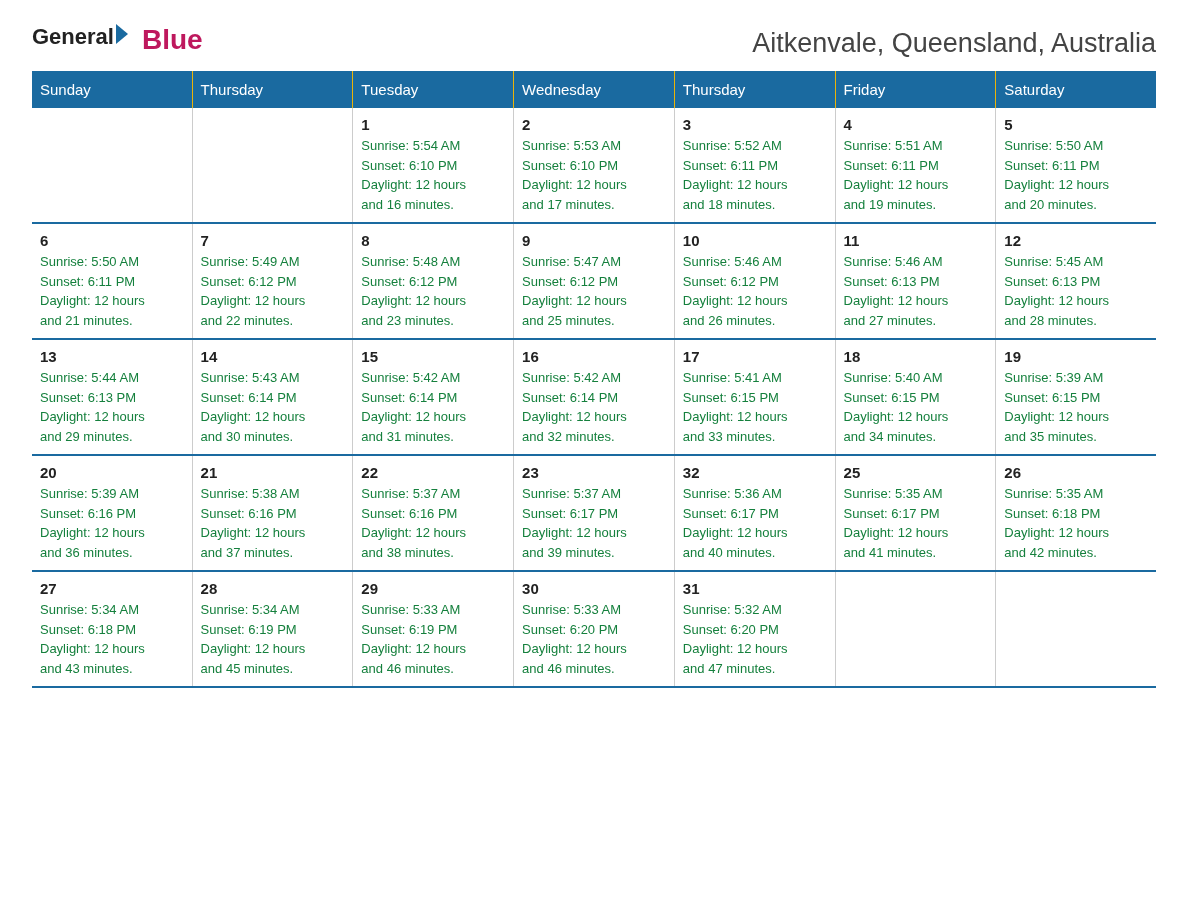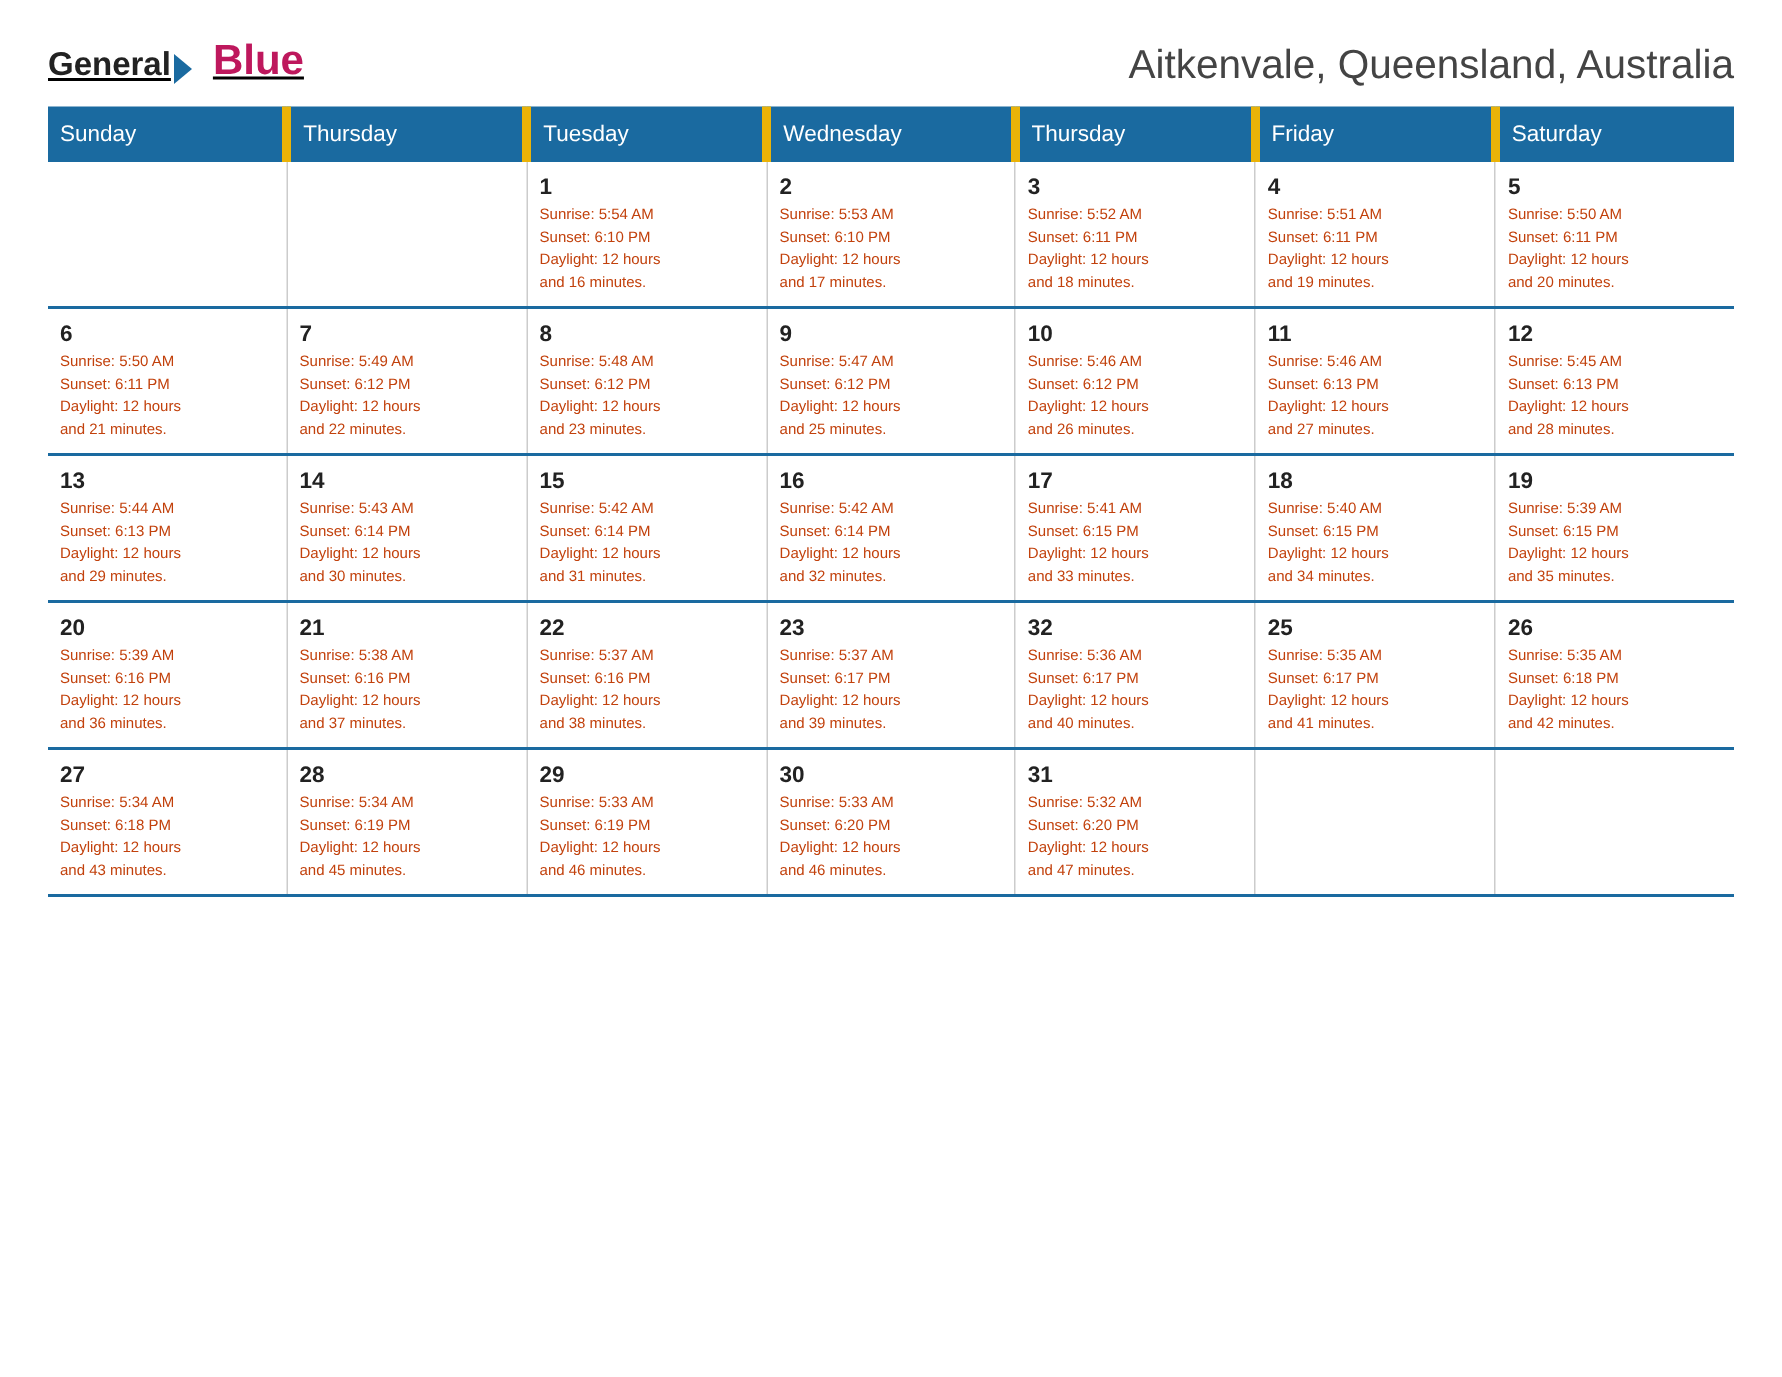--- a/index.html
+++ b/index.html
@@ -11,23 +11,22 @@
       min-height: 918px;
     }
     .header-row {
       display: flex;
       justify-content: space-between;
       align-items: flex-start;
       margin-bottom: 4px;
     }
     .logo {
       display: flex;
-      align-items: flex-end;
+      align-items: flex-start;
       gap: 0;
-      text-decoration: underline;
     }
     .logo-text-general {
       font-size: 22px;
       font-weight: bold;
       color: #222;
     }
     .logo-arrow {
       width: 0;
       height: 0;
       border-left: 12px solid #1a6aa0;
@@ -65,21 +64,21 @@
     }
     thead tr {
       background-color: #1a6aa0;
       color: #fff;
     }
     thead th {
       padding: 10px 8px;
       text-align: left;
       font-weight: normal;
       font-size: 15px;
-      border-right: 6px solid #eab308;
+      border-right: 1px solid #eab308;
     }
     thead th:last-child {
       border-right: none;
     }
     tbody tr {
       border-bottom: 2px solid #1a6aa0;
     }
     tbody td {
       padding: 8px 8px;
       vertical-align: top;
@@ -91,22 +90,22 @@
       border-right: none;
     }
     .day-num {
       font-size: 15px;
       font-weight: bold;
       color: #222;
       display: block;
       margin-bottom: 3px;
     }
     .day-info {
-      font-size: 10px;
-      color: #c2410c;
+      font-size: 13px;
+      color: #15803d;
       line-height: 1.5;
     }
     .empty-cell {
       background: #fff;
     }
   </style>
 </head>
 <body>
 
 <div class="header-row">

